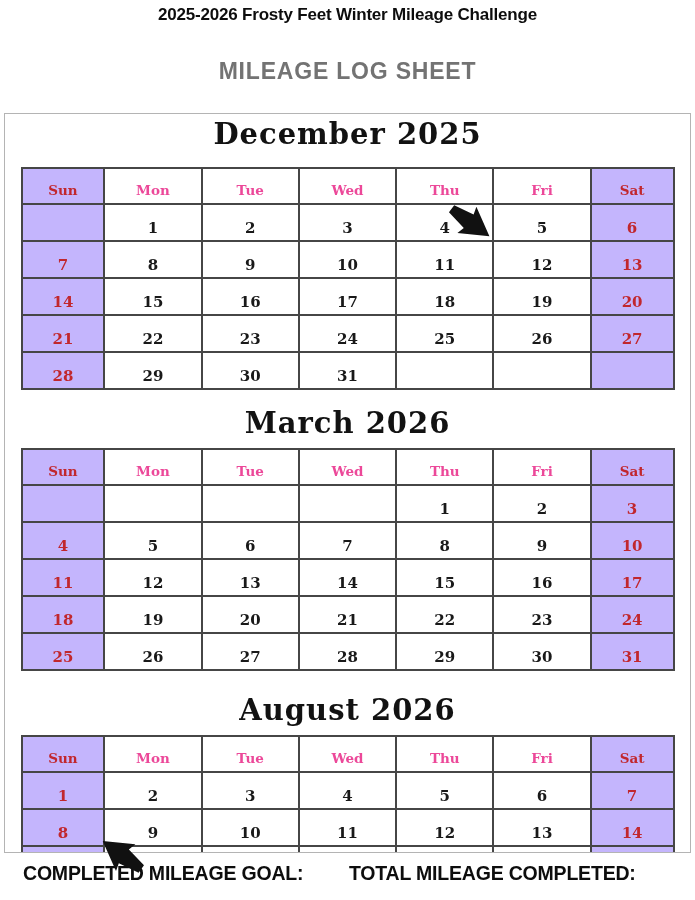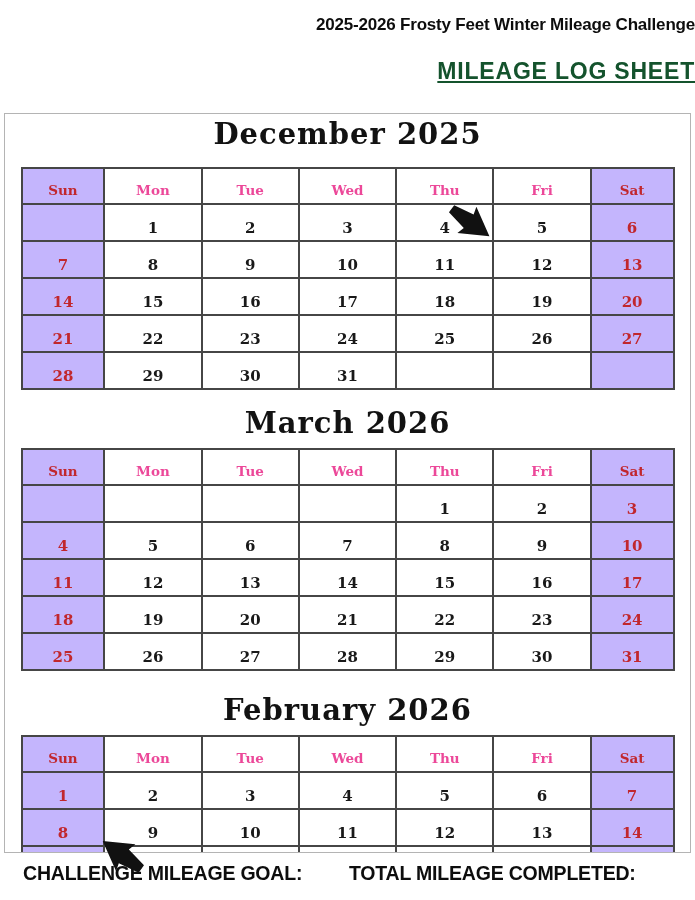--- a/index.html
+++ b/index.html
@@ -6,28 +6,28 @@
   html,body { background:#ffffff; }
   body {
     width:695px; height:900px;
     font-family:"Liberation Sans", sans-serif;
     position:relative; overflow:hidden;
     color:#0d0d0d;
   }
   .page { position:relative; width:695px; height:900px; }
 
   
-  .header { padding-top:14px; text-align:right; }
+  .header { padding-top:4px; text-align:center; }
   .challenge-title {
     font-weight:bold; font-size:17px; line-height:1.35;
     letter-spacing:-0.2px; color:#0d0d0d;
   }
   .sheet-title {
-    margin-top:21px; font-weight:bold; font-size:23px;
-    letter-spacing:0.8px; color:#14532d;text-decoration:underline;
+    margin-top:31px; font-weight:bold; font-size:23px;
+    letter-spacing:0.8px; color:#737373;
   }
 
   
   .outer-box {
     position:absolute; left:4px; top:113px;
     width:687px; height:740px;
     border:1px solid #b4b4b4;
     background:#ffffff;
     overflow:hidden;
   }
@@ -226,21 +226,21 @@
               <td>28</td>
               <td>29</td>
               <td>30</td>
               <td class="we">31</td>
             </tr>
           </tbody>
         </table>
     </section>
 
     <section class="month month-feb">
-      <h2 class="month-title">February 2026</h2>
+      <h2 class="month-title">August 2026</h2>
       <table class="cal">
           <colgroup>
             <col class="col-we">
             <col class="col-wd">
             <col class="col-wd">
             <col class="col-wd">
             <col class="col-wd">
             <col class="col-wd">
             <col class="col-we">
           </colgroup>
@@ -298,17 +298,17 @@
 
   <div class="arrow arrow-feb">
     <span>
       <svg viewBox="0 0 44 34" xmlns="http://www.w3.org/2000/svg">
         <polygon points="1,13 20,9.5 18,2.5 43,17 18,31.5 20,24.5 1,21" fill="#111111"></polygon>
       </svg>
     </span>
   </div>
 
   <div class="footer">
-    <span class="goal-label">CHALLENGE MILEAGE GOAL:</span>
+    <span class="goal-label">COMPLETED MILEAGE GOAL:</span>
     <span class="total-label">TOTAL MILEAGE COMPLETED:</span>
   </div>
 
 </div>
 
 </body></html>

